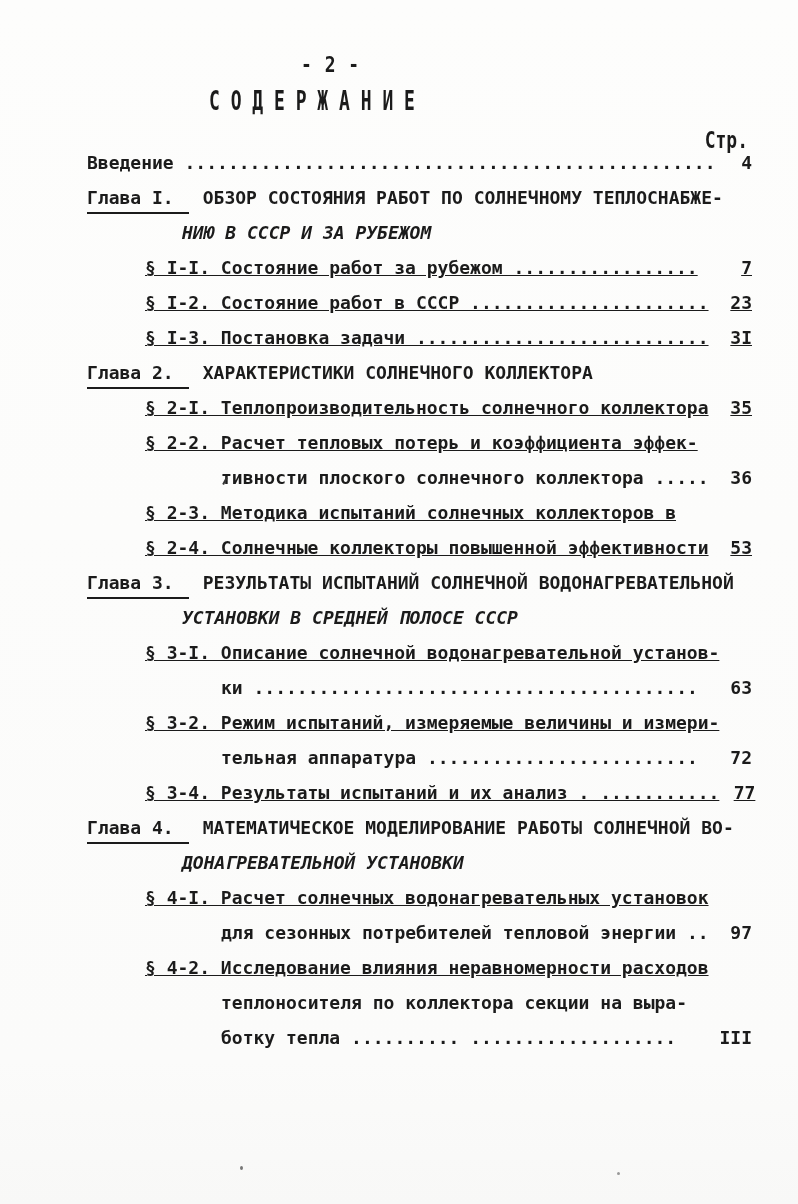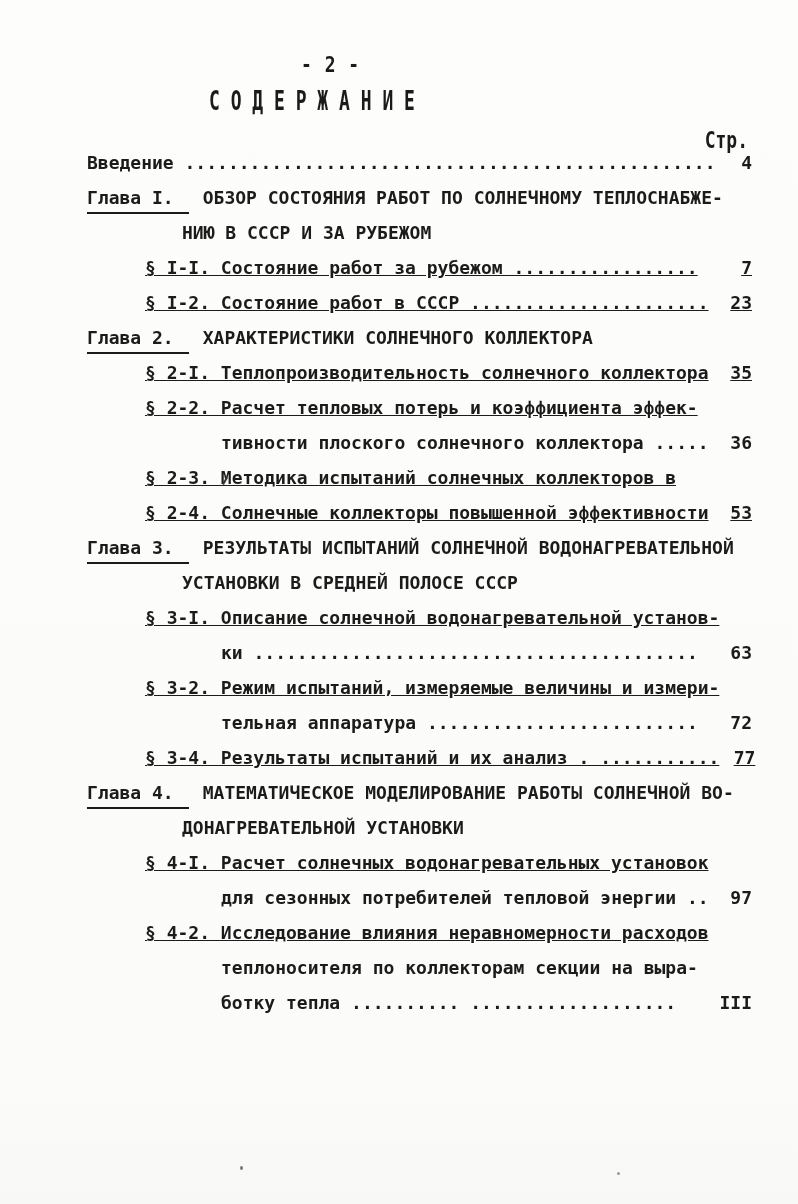--- a/index.html
+++ b/index.html
@@ -62,21 +62,21 @@
   }
   .row .txt { white-space: pre; }
   .row .pg {
     margin-left: auto;
     text-align: right;
     min-width: 36px;
     white-space: pre;
   }
   .r-sect     { padding-left: 58px; text-decoration: underline; }
   .r-sectcont { padding-left: 134px; }
-  .r-chapcont { padding-left: 95px; }
+  .r-chapcont { padding-left: 95px; font-style: italic; }
   .chap-label {
     display: inline-block;
     border-bottom: 2px solid #1b1b1b;
     padding-right: 15px;
     margin-right: 14px;
     line-height: 24px;
     height: 26px;
   }
   .speck {
     position: absolute;
@@ -123,20 +123,24 @@
     <div class="row r-sect">
       <span class="txt">§ I-I. Состояние работ за рубежом .................</span>
       <span class="pg">7</span>
     </div>
 
     <div class="row r-sect">
       <span class="txt">§ I-2. Состояние работ в СССР ......................</span>
       <span class="pg">23</span>
     </div>
 
+    <div class="row r-sect">
+      <span class="txt">§ I-3. Постановка задачи ...........................</span>
+      <span class="pg">3I</span>
+    </div>
 
     <div class="row r-l0">
       <span class="chap-label">Глава 2.</span>
       <span class="txt">ХАРАКТЕРИСТИКИ СОЛНЕЧНОГО КОЛЛЕКТОРА</span>
     </div>
 
     <div class="row r-sect">
       <span class="txt">§ 2-I. Теплопроизводительность солнечного коллектора</span>
       <span class="pg">35</span>
     </div>
@@ -209,21 +213,21 @@
     <div class="row r-sectcont">
       <span class="txt">для сезонных потребителей тепловой энергии ..</span>
       <span class="pg">97</span>
     </div>
 
     <div class="row r-sect">
       <span class="txt">§ 4-2. Исследование влияния неравномерности расходов</span>
     </div>
 
     <div class="row r-sectcont">
-      <span class="txt">теплоносителя по коллекторам секции на выра-</span>
+      <span class="txt">теплоносителя по коллектора секции на выра-</span>
     </div>
 
     <div class="row r-sectcont">
       <span class="txt">ботку тепла .......... ...................</span>
       <span class="pg">III</span>
     </div>
 
   </div>
 
   <div class="artifact-mark"></div>

